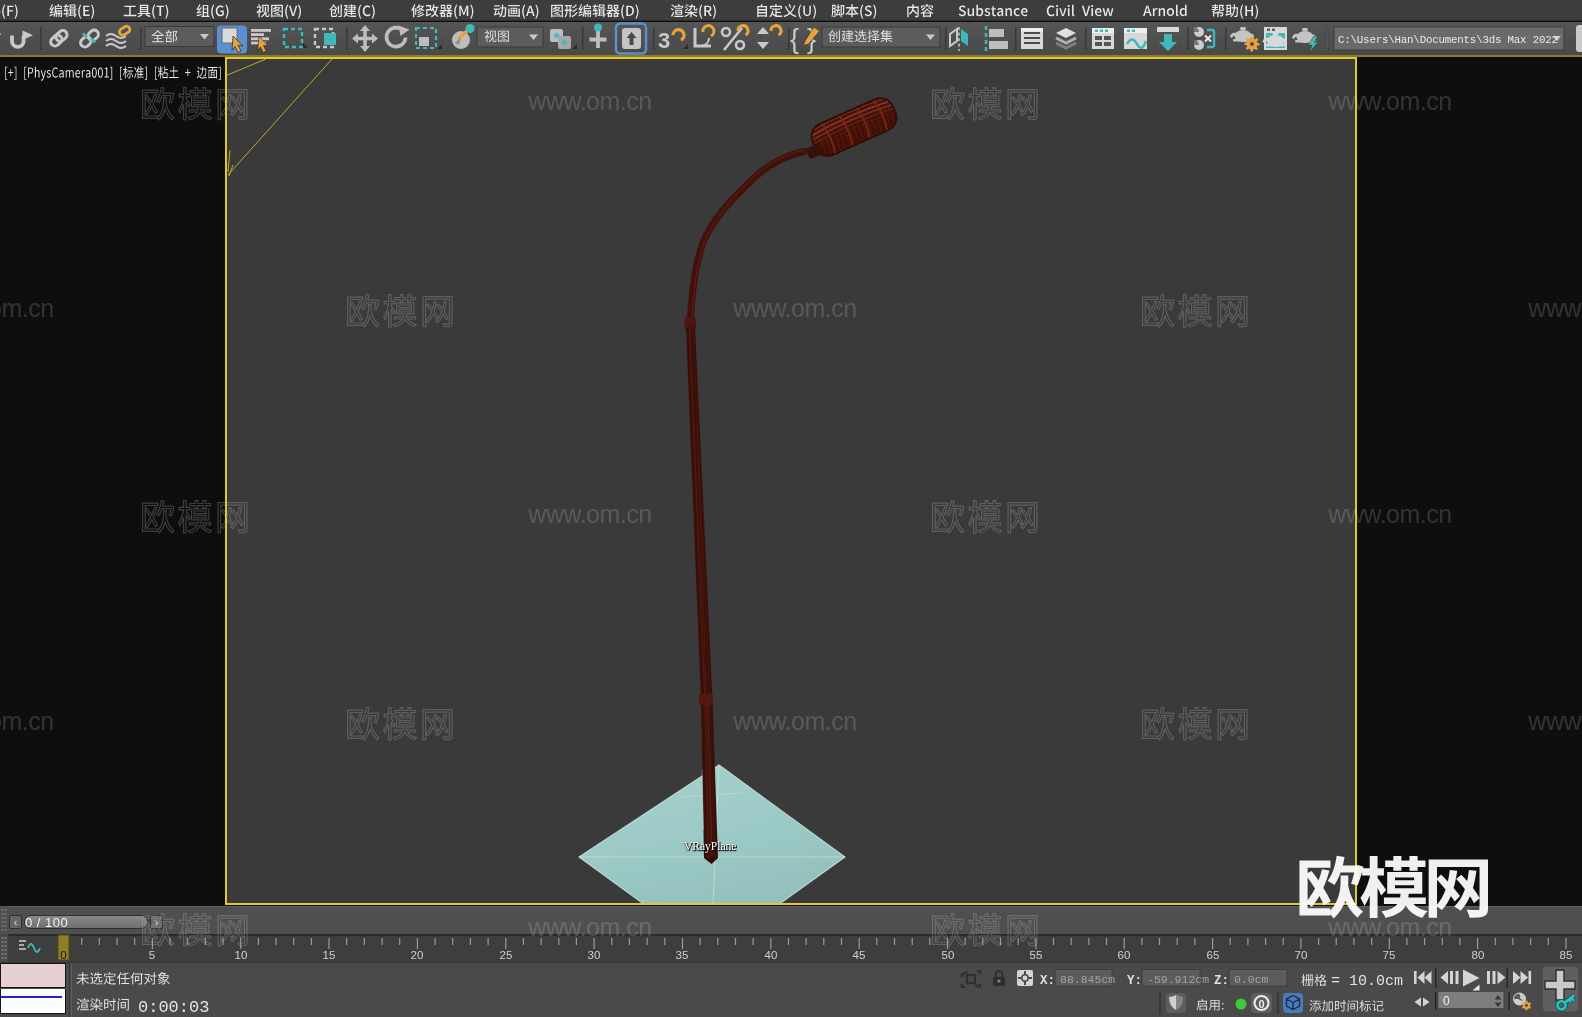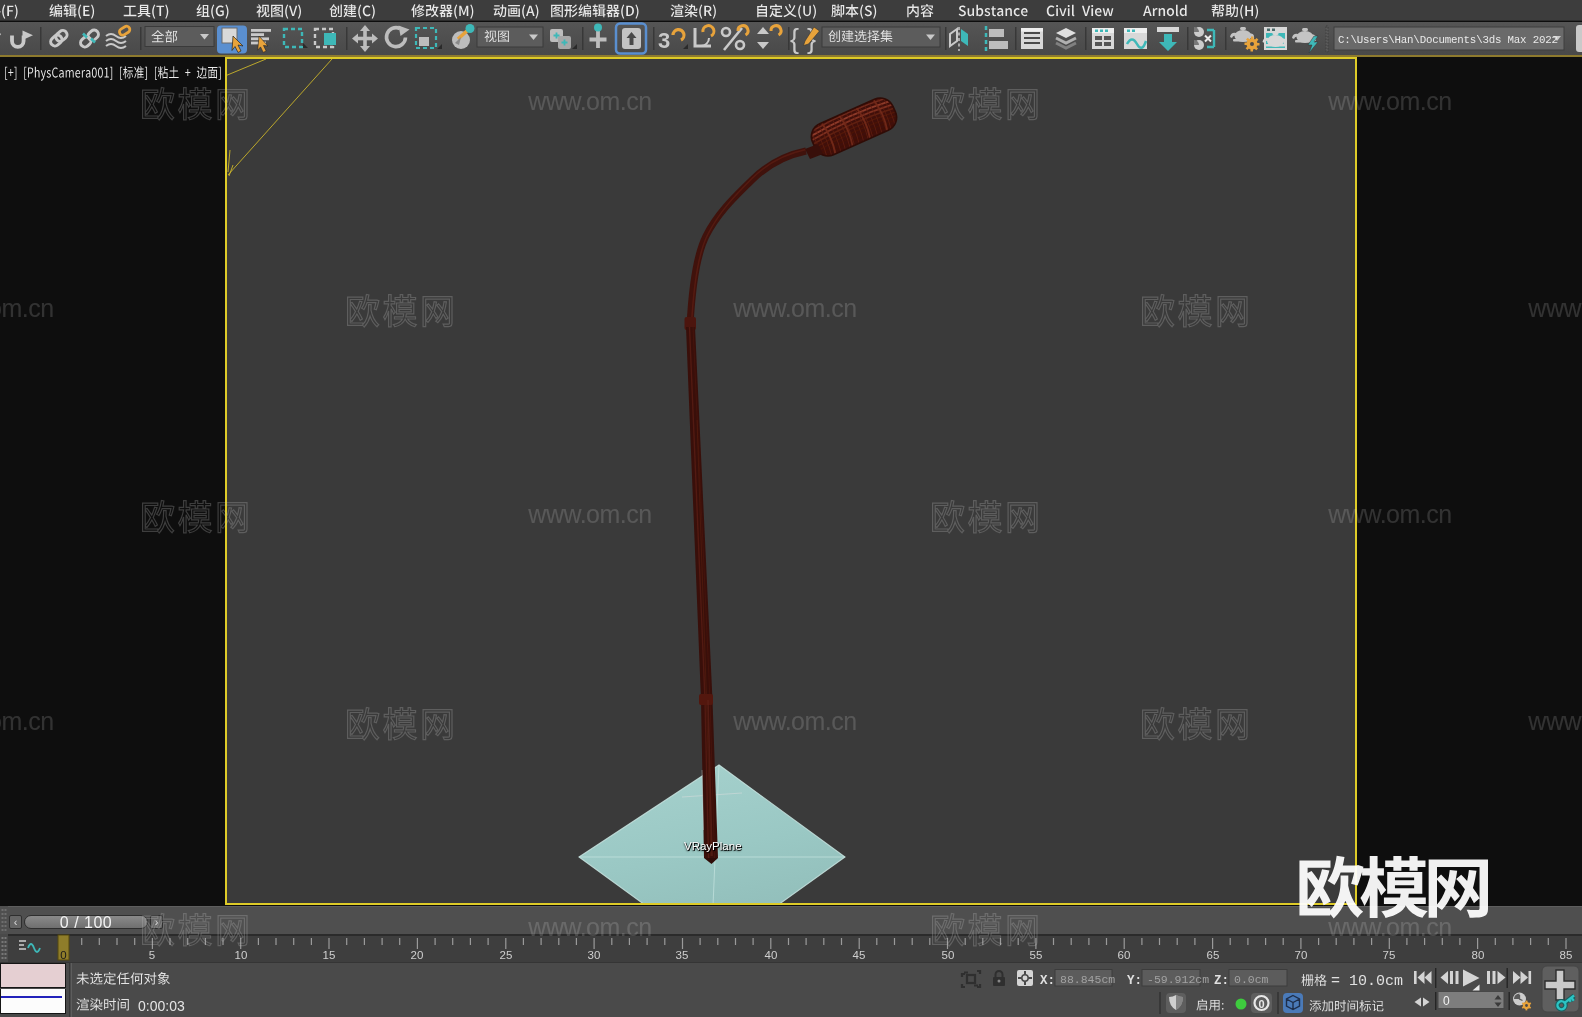--- a/index.html
+++ b/index.html
@@ -345,41 +345,41 @@
           <path d="M864 110 q4 17 0 34" stroke="#742a1a" stroke-width="1.8" fill="none" opacity="0.9"></path>
           <path d="M883 110 q4 17 0 34" stroke="#742a1a" stroke-width="1.8" fill="none" opacity="0.9"></path>
         </g>
         <rect x="810" y="110" width="88" height="34" rx="14" fill="none" stroke="#300c06" stroke-width="1.6"></rect>
       </g>
       <polygon points="805,149 818,144 823,154 810,159" fill="#380f0a"></polygon>
 </svg>
 <svg style="position:absolute;left:4px;top:64.0px;overflow:visible" width="218.00" height="16.47" viewBox="0 -13.50 274.64 16.47" preserveAspectRatio="none">
       <path d="M1.4 2.3H4.1V1.6H2.3V-10.0H4.1V-10.7H1.4Z M8.0 -1.6H9.0V-4.5H11.8V-5.4H9.0V-8.4H8.0V-5.4H5.3V-4.5H8.0Z M12.9 2.3H15.6V-10.7H12.9V-10.0H14.7V1.6H12.9Z M25.6 2.3H28.3V1.6H26.5V-10.0H28.3V-10.7H25.6Z M30.3 0.0H31.5V-3.9H33.2C35.3 -3.9 36.8 -4.9 36.8 -7.0C36.8 -9.2 35.3 -9.9 33.1 -9.9H30.3ZM31.5 -5.0V-8.9H33.0C34.7 -8.9 35.6 -8.4 35.6 -7.0C35.6 -5.6 34.8 -5.0 33.0 -5.0Z M38.9 0.0H40.2V-5.3C40.9 -6.1 41.4 -6.4 42.2 -6.4C43.1 -6.4 43.5 -5.9 43.5 -4.5V0.0H44.8V-4.6C44.8 -6.5 44.1 -7.5 42.5 -7.5C41.5 -7.5 40.8 -7.0 40.1 -6.3L40.2 -7.8V-10.7H38.9Z M47.4 3.2C48.9 3.2 49.7 2.1 50.2 0.6L52.9 -7.3H51.7L50.4 -3.3C50.2 -2.6 50.0 -1.9 49.8 -1.2H49.7C49.5 -1.9 49.2 -2.6 49.0 -3.3L47.5 -7.3H46.2L49.2 0.0L49.0 0.6C48.7 1.5 48.2 2.1 47.4 2.1C47.2 2.1 47.0 2.1 46.8 2.0L46.6 3.0C46.8 3.1 47.1 3.2 47.4 3.2Z M56.5 0.2C58.2 0.2 59.1 -0.8 59.1 -2.0C59.1 -3.4 58.0 -3.8 56.9 -4.2C56.1 -4.5 55.3 -4.8 55.3 -5.5C55.3 -6.1 55.7 -6.6 56.7 -6.6C57.3 -6.6 57.8 -6.3 58.3 -5.9L58.9 -6.7C58.4 -7.1 57.6 -7.5 56.7 -7.5C55.1 -7.5 54.1 -6.6 54.1 -5.4C54.1 -4.2 55.2 -3.7 56.3 -3.3C57.1 -3.0 57.9 -2.7 57.9 -1.9C57.9 -1.3 57.5 -0.8 56.5 -0.8C55.6 -0.8 55.0 -1.1 54.3 -1.7L53.7 -0.8C54.4 -0.3 55.4 0.2 56.5 0.2Z M64.9 0.2C66.2 0.2 67.2 -0.3 68.0 -1.2L67.3 -2.0C66.6 -1.3 65.9 -0.9 65.0 -0.9C63.1 -0.9 61.9 -2.5 61.9 -5.0C61.9 -7.5 63.1 -9.0 65.0 -9.0C65.9 -9.0 66.5 -8.6 67.0 -8.0L67.7 -8.9C67.1 -9.5 66.2 -10.1 65.0 -10.1C62.5 -10.1 60.6 -8.1 60.6 -4.9C60.6 -1.7 62.4 0.2 64.9 0.2Z M71.6 0.2C72.5 0.2 73.3 -0.3 74.0 -0.9H74.0L74.1 0.0H75.2V-4.5C75.2 -6.3 74.4 -7.5 72.6 -7.5C71.4 -7.5 70.4 -7.0 69.7 -6.6L70.2 -5.7C70.8 -6.1 71.6 -6.5 72.4 -6.5C73.6 -6.5 73.9 -5.6 73.9 -4.6C70.8 -4.3 69.4 -3.5 69.4 -1.9C69.4 -0.6 70.3 0.2 71.6 0.2ZM71.9 -0.8C71.2 -0.8 70.6 -1.1 70.6 -2.0C70.6 -2.9 71.5 -3.5 73.9 -3.8V-1.8C73.2 -1.1 72.6 -0.8 71.9 -0.8Z M77.7 0.0H78.9V-5.3C79.6 -6.1 80.2 -6.4 80.8 -6.4C81.7 -6.4 82.1 -5.9 82.1 -4.5V0.0H83.3V-5.3C84.0 -6.1 84.6 -6.4 85.2 -6.4C86.1 -6.4 86.6 -5.9 86.6 -4.5V0.0H87.8V-4.6C87.8 -6.5 87.1 -7.5 85.6 -7.5C84.7 -7.5 83.9 -6.9 83.1 -6.1C82.8 -7.0 82.3 -7.5 81.1 -7.5C80.2 -7.5 79.5 -7.0 78.8 -6.3H78.8L78.7 -7.3H77.7Z M93.3 0.2C94.3 0.2 95.1 -0.1 95.8 -0.6L95.3 -1.4C94.8 -1.0 94.2 -0.8 93.5 -0.8C92.1 -0.8 91.1 -1.8 91.1 -3.4H96.0C96.0 -3.6 96.0 -3.8 96.0 -4.1C96.0 -6.2 95.0 -7.5 93.1 -7.5C91.4 -7.5 89.8 -6.0 89.8 -3.7C89.8 -1.2 91.4 0.2 93.3 0.2ZM91.0 -4.3C91.2 -5.7 92.1 -6.5 93.1 -6.5C94.3 -6.5 95.0 -5.7 95.0 -4.3Z M98.1 0.0H99.3V-4.7C99.8 -6.0 100.5 -6.4 101.1 -6.4C101.4 -6.4 101.6 -6.4 101.9 -6.3L102.1 -7.4C101.9 -7.5 101.6 -7.5 101.3 -7.5C100.5 -7.5 99.7 -6.9 99.2 -6.0H99.2L99.1 -7.3H98.1Z M105.2 0.2C106.1 0.2 106.9 -0.3 107.6 -0.9H107.7L107.8 0.0H108.8V-4.5C108.8 -6.3 108.0 -7.5 106.2 -7.5C105.0 -7.5 104.0 -7.0 103.4 -6.6L103.8 -5.7C104.4 -6.1 105.2 -6.5 106.0 -6.5C107.2 -6.5 107.5 -5.6 107.5 -4.6C104.4 -4.3 103.1 -3.5 103.1 -1.9C103.1 -0.6 104.0 0.2 105.2 0.2ZM105.5 -0.8C104.8 -0.8 104.2 -1.1 104.2 -2.0C104.2 -2.9 105.1 -3.5 107.5 -3.8V-1.8C106.8 -1.1 106.2 -0.8 105.5 -0.8Z M113.8 0.2C115.7 0.2 116.9 -1.5 116.9 -5.0C116.9 -8.4 115.7 -10.1 113.8 -10.1C111.9 -10.1 110.7 -8.4 110.7 -5.0C110.7 -1.5 111.9 0.2 113.8 0.2ZM113.8 -0.8C112.7 -0.8 111.9 -2.1 111.9 -5.0C111.9 -7.9 112.7 -9.1 113.8 -9.1C114.9 -9.1 115.7 -7.9 115.7 -5.0C115.7 -2.1 114.9 -0.8 113.8 -0.8Z M121.5 0.2C123.4 0.2 124.6 -1.5 124.6 -5.0C124.6 -8.4 123.4 -10.1 121.5 -10.1C119.6 -10.1 118.4 -8.4 118.4 -5.0C118.4 -1.5 119.6 0.2 121.5 0.2ZM121.5 -0.8C120.4 -0.8 119.6 -2.1 119.6 -5.0C119.6 -7.9 120.4 -9.1 121.5 -9.1C122.6 -9.1 123.4 -7.9 123.4 -5.0C123.4 -2.1 122.6 -0.8 121.5 -0.8Z M126.6 0.0H132.1V-1.0H130.1V-9.9H129.1C128.6 -9.6 128.0 -9.4 127.1 -9.2V-8.4H128.8V-1.0H126.6Z M133.6 2.3H136.3V-10.7H133.6V-10.0H135.3V1.6H133.6Z M146.3 2.3H148.9V1.6H147.2V-10.0H148.9V-10.7H146.3Z M155.9 -10.3V-9.4H161.8V-10.3ZM160.1 -4.4C160.8 -3.0 161.4 -1.3 161.6 -0.2L162.5 -0.6C162.3 -1.6 161.7 -3.3 161.0 -4.7ZM156.2 -4.6C155.9 -3.2 155.3 -1.7 154.5 -0.8C154.8 -0.7 155.2 -0.4 155.3 -0.2C156.1 -1.3 156.8 -2.8 157.2 -4.4ZM155.3 -7.1V-6.1H158.2V-0.2C158.2 -0.1 158.1 -0.0 157.9 0.0C157.8 0.0 157.1 0.0 156.4 -0.0C156.6 0.3 156.7 0.7 156.8 1.0C157.7 1.0 158.3 1.0 158.7 0.8C159.1 0.7 159.2 0.4 159.2 -0.2V-6.1H162.5V-7.1ZM152.3 -11.3V-8.5H150.3V-7.5H152.1C151.7 -5.9 150.8 -3.9 149.9 -2.9C150.1 -2.6 150.4 -2.2 150.5 -2.0C151.2 -2.8 151.8 -4.2 152.3 -5.7V1.1H153.3V-6.0C153.8 -5.3 154.3 -4.5 154.6 -4.1L155.2 -4.9C154.9 -5.2 153.7 -6.7 153.3 -7.2V-7.5H155.1V-8.5H153.3V-11.3Z M164.0 -10.3C164.6 -9.4 165.4 -8.1 165.8 -7.3L166.7 -7.8C166.4 -8.6 165.5 -9.8 164.8 -10.7ZM164.0 -0.0 165.0 0.4C165.6 -0.8 166.4 -2.6 166.9 -4.1L166.0 -4.6C165.4 -3.0 164.6 -1.1 164.0 -0.0ZM169.2 -5.3H172.0V-3.5H169.2ZM169.2 -6.2V-8.0H172.0V-6.2ZM171.5 -10.9C171.9 -10.3 172.3 -9.5 172.5 -8.9H169.4C169.7 -9.6 170.0 -10.3 170.3 -11.0L169.3 -11.2C168.6 -9.1 167.5 -7.1 166.2 -5.8C166.4 -5.7 166.8 -5.3 166.9 -5.1C167.4 -5.6 167.8 -6.2 168.2 -6.8V1.1H169.2V0.1H176.2V-0.8H173.0V-2.6H175.6V-3.5H173.0V-5.3H175.6V-6.2H173.0V-8.0H175.9V-8.9H172.6L173.4 -9.4C173.2 -9.9 172.8 -10.7 172.4 -11.2ZM169.2 -2.6H172.0V-0.8H169.2Z M177.5 2.3H180.2V-10.7H177.5V-10.0H179.2V1.6H177.5Z M190.2 2.3H192.8V1.6H191.1V-10.0H192.8V-10.7H190.2Z M194.2 -10.2C194.6 -9.3 194.9 -8.1 195.0 -7.3L195.8 -7.5C195.7 -8.3 195.4 -9.5 195.0 -10.4ZM198.8 -10.5C198.6 -9.6 198.2 -8.3 197.9 -7.5L198.6 -7.3C199.0 -8.0 199.4 -9.3 199.8 -10.3ZM199.7 -4.9V1.1H200.7V0.4H205.0V1.0H206.0V-4.9H203.0V-7.6H206.4V-8.6H203.0V-11.3H202.0V-4.9ZM200.7 -0.5V-3.9H205.0V-0.5ZM194.1 -6.7V-5.7H196.3C195.8 -4.2 194.8 -2.5 193.8 -1.6C194.0 -1.3 194.3 -0.9 194.4 -0.6C195.1 -1.5 195.9 -2.8 196.5 -4.2V1.1H197.5V-4.0C198.0 -3.4 198.7 -2.5 199.0 -2.0L199.6 -2.8C199.3 -3.2 197.9 -4.6 197.5 -5.0V-5.7H199.7V-6.7H197.5V-11.3H196.5V-6.7Z M213.4 -11.3V-7.0H208.8V-6.0H213.4V-0.5H207.9V0.5H220.0V-0.5H214.4V-6.0H219.1V-7.0H214.4V-11.3Z M231.1 -1.6H232.1V-4.5H234.8V-5.4H232.1V-8.4H231.1V-5.4H228.3V-4.5H231.1Z M243.6 -10.6C244.3 -9.9 245.2 -8.9 245.7 -8.3L246.5 -8.9C246.0 -9.5 245.1 -10.5 244.4 -11.1ZM249.9 -11.1C249.9 -10.4 249.9 -9.6 249.9 -8.9H247.1V-8.0H249.8C249.6 -5.4 248.9 -3.2 246.7 -1.9C247.0 -1.7 247.3 -1.4 247.4 -1.1C249.8 -2.7 250.6 -5.1 250.9 -8.0H253.9C253.7 -4.2 253.5 -2.7 253.2 -2.3C253.0 -2.2 252.9 -2.1 252.6 -2.1C252.3 -2.1 251.5 -2.1 250.8 -2.2C250.9 -1.9 251.1 -1.5 251.1 -1.2C251.8 -1.1 252.6 -1.1 253.0 -1.2C253.5 -1.2 253.8 -1.3 254.1 -1.7C254.5 -2.2 254.7 -3.8 254.9 -8.4C254.9 -8.6 254.9 -8.9 254.9 -8.9H250.9C251.0 -9.6 251.0 -10.4 251.0 -11.1ZM245.8 -6.8H243.0V-5.8H244.8V-1.6C244.2 -1.3 243.5 -0.7 242.8 0.1L243.6 1.1C244.2 0.2 244.9 -0.7 245.3 -0.7C245.6 -0.7 246.0 -0.2 246.6 0.2C247.6 0.8 248.7 0.9 250.5 0.9C251.8 0.9 254.3 0.9 255.3 0.8C255.3 0.5 255.5 -0.1 255.6 -0.4C254.3 -0.2 252.2 -0.1 250.5 -0.1C248.9 -0.1 247.8 -0.2 246.9 -0.8C246.4 -1.1 246.1 -1.3 245.8 -1.5Z M261.4 -4.5H264.3V-3.0H261.4ZM261.4 -5.3V-6.8H264.3V-5.3ZM261.4 -2.2H264.3V-0.6H261.4ZM257.0 -10.4V-9.5H262.2C262.1 -8.9 261.9 -8.3 261.8 -7.8H257.6V1.1H258.6V0.4H267.2V1.1H268.3V-7.8H262.8L263.4 -9.5H268.9V-10.4ZM258.6 -0.6V-6.8H260.5V-0.6ZM267.2 -0.6H265.2V-6.8H267.2Z M270.3 2.3H273.0V-10.7H270.3V-10.0H272.1V1.6H270.3Z" fill="#ececec"></path>
     </svg>
-<div class="abs" style="left:684px;top:840px;color:#fff;font-size:11.5px;text-shadow:1px 1px 0 #000,0 1px 2px #000;">VRayPlane</div>
+<div class="abs" style="left:684px;top:840px;color:#fff;font-size:11.5px;text-shadow:1px 1px 0 #000,0 1px 2px #000;font-family:Liberation Serif, serif;">VRayPlane</div>
 <div class="abs" style="left:0;top:906px;width:1582px;height:28px;background:#4f4f4f;border-top:1px solid #5e5e5e"></div>
 <svg class="abs" style="left:0;top:906px" width="10" height="28">
       <rect x="0" y="0" width="8" height="28" fill="#4f4f4f"></rect>
       <g fill="#6e6e6e">
         <rect x="1.5" y="3" width="2" height="2"></rect>
         <rect x="4.5" y="3" width="2" height="2"></rect>
         <rect x="1.5" y="7" width="2" height="2"></rect>
         <rect x="4.5" y="7" width="2" height="2"></rect>
         <rect x="1.5" y="11" width="2" height="2"></rect>
         <rect x="4.5" y="11" width="2" height="2"></rect>
         <rect x="1.5" y="15" width="2" height="2"></rect>
         <rect x="4.5" y="15" width="2" height="2"></rect>
         <rect x="1.5" y="19" width="2" height="2"></rect>
         <rect x="4.5" y="19" width="2" height="2"></rect>
         <rect x="1.5" y="23" width="2" height="2"></rect>
         <rect x="4.5" y="23" width="2" height="2"></rect>
       </g>
     </svg>
 <div class="abs" style="left:9px;top:915px;width:13px;height:14px;background:#666;border:1px solid #2e2e2e;border-radius:2px;color:#ddd;font-size:11px;text-align:center;line-height:12px">‹</div>
-<div class="abs" style="left:24px;top:915px;width:124px;height:14px;background:linear-gradient(#8a8a8a,#6f6f6f);border:1px solid #2e2e2e;border-radius:7px;color:#f2f2f2;font-size:16px;letter-spacing:0.5px;text-align:center;line-height:13px">0 / 100</div>
+<div class="abs" style="left:24px;top:915px;width:124px;height:14px;background:linear-gradient(#8a8a8a,#6f6f6f);border:1px solid #2e2e2e;border-radius:7px;color:#f2f2f2;font-size:13px;letter-spacing:0.5px;line-height:13px">0 / 100</div>
 <div class="abs" style="left:150px;top:915px;width:13px;height:14px;background:#666;border:1px solid #2e2e2e;border-radius:2px;color:#ddd;font-size:11px;text-align:center;line-height:12px">›</div>
 <div class="abs" style="left:0;top:934px;width:1582px;height:28px;background:#3e3e3e;border-top:2px solid #2b2b2b"></div>
 <svg class="abs" style="left:0;top:934px" width="1582" height="28" viewBox="0 0 1582 28">
       <rect x="63.4" y="4" width="1.2" height="11" fill="#9a9a9a"></rect>
       <rect x="81.1" y="4" width="1.2" height="7" fill="#9a9a9a"></rect>
       <rect x="98.7" y="4" width="1.2" height="7" fill="#9a9a9a"></rect>
       <rect x="116.4" y="4" width="1.2" height="7" fill="#9a9a9a"></rect>
       <rect x="134.1" y="4" width="1.2" height="7" fill="#9a9a9a"></rect>
       <rect x="151.8" y="4" width="1.2" height="11" fill="#9a9a9a"></rect>
       <text x="152" y="24.5" font-size="11.5" fill="#cfcfcf" text-anchor="middle" font-family="Liberation Sans">5</text>
@@ -506,21 +506,21 @@
 <div class="abs" style="left:0;top:963px;width:66px;height:25px;background:#e5cfd2;border:1px solid #151515"></div>
 <div class="abs" style="left:0;top:989px;width:66px;height:25px;background:#fcfcfc;border:1px solid #151515;border-top:none"></div>
 <div class="abs" style="left:1px;top:996px;width:61px;height:1.5px;background:#2222bb"></div>
 <div class="abs" style="left:69px;top:963px;width:3px;height:54px;background:linear-gradient(90deg,#2e2e2e,#666)"></div>
 <svg style="position:absolute;left:76px;top:969.5px;overflow:visible" width="94.50" height="16.47" viewBox="0 -13.50 94.50 16.47" preserveAspectRatio="none">
       <path d="M6.2 -11.3V-9.1H1.8V-8.1H6.2V-5.8H0.8V-4.8H5.6C4.4 -3.1 2.3 -1.4 0.5 -0.5C0.7 -0.3 1.0 0.1 1.2 0.3C3.0 -0.6 4.9 -2.2 6.2 -4.0V1.1H7.3V-4.0C8.6 -2.2 10.5 -0.6 12.3 0.3C12.5 0.1 12.8 -0.3 13.0 -0.5C11.2 -1.4 9.1 -3.1 7.8 -4.8H12.7V-5.8H7.3V-8.1H11.8V-9.1H7.3V-11.3Z M14.3 -10.3C15.1 -9.7 16.0 -8.7 16.4 -8.1L17.3 -8.7C16.8 -9.3 15.9 -10.3 15.1 -10.9ZM19.5 -10.9C19.2 -9.7 18.6 -8.5 17.9 -7.7C18.1 -7.6 18.6 -7.4 18.8 -7.2C19.1 -7.6 19.4 -8.1 19.6 -8.6H21.6V-6.6H17.8V-5.7H20.3C20.0 -3.9 19.5 -2.7 17.5 -1.9C17.7 -1.8 18.0 -1.4 18.1 -1.1C20.3 -2.0 21.0 -3.6 21.3 -5.7H22.7V-2.6C22.7 -1.6 22.9 -1.3 23.9 -1.3C24.1 -1.3 25.0 -1.3 25.2 -1.3C26.1 -1.3 26.4 -1.7 26.4 -3.4C26.2 -3.5 25.7 -3.6 25.6 -3.8C25.5 -2.4 25.5 -2.2 25.1 -2.2C24.9 -2.2 24.2 -2.2 24.1 -2.2C23.7 -2.2 23.7 -2.2 23.7 -2.6V-5.7H26.3V-6.6H22.7V-8.6H25.8V-9.5H22.7V-11.3H21.6V-9.5H20.0C20.2 -9.9 20.4 -10.3 20.5 -10.7ZM16.9 -6.2H14.3V-5.2H15.9V-1.1C15.3 -0.9 14.7 -0.4 14.1 0.2L14.8 1.1C15.6 0.2 16.3 -0.5 16.8 -0.5C17.1 -0.5 17.5 -0.1 18.0 0.3C18.9 0.8 20.0 0.9 21.6 0.9C22.9 0.9 25.2 0.9 26.3 0.8C26.3 0.5 26.4 -0.0 26.5 -0.3C25.2 -0.1 23.2 -0.0 21.6 -0.0C20.2 -0.0 19.0 -0.1 18.2 -0.6C17.6 -1.0 17.3 -1.3 16.9 -1.4Z M30.0 -5.1C29.7 -2.7 29.0 -0.7 27.5 0.4C27.7 0.6 28.1 0.9 28.3 1.1C29.2 0.3 29.9 -0.7 30.3 -1.9C31.6 0.4 33.6 0.9 36.4 0.9H39.6C39.6 0.6 39.8 0.1 40.0 -0.2C39.3 -0.1 37.0 -0.1 36.5 -0.1C35.7 -0.1 34.9 -0.2 34.3 -0.3V-3.0H38.3V-4.0H34.3V-6.2H37.7V-7.2H29.8V-6.2H33.2V-0.6C32.1 -1.0 31.3 -1.8 30.7 -3.2C30.9 -3.8 31.0 -4.4 31.1 -5.0ZM32.8 -11.2C33.0 -10.7 33.2 -10.2 33.4 -9.8H28.1V-6.9H29.1V-8.9H38.4V-6.9H39.4V-9.8H34.5C34.4 -10.3 34.0 -10.9 33.8 -11.4Z M45.1 -0.4V0.6H53.2V-0.4H49.6V-4.6H53.5V-5.6H49.6V-9.3C50.9 -9.6 52.0 -9.8 52.9 -10.2L52.2 -11.0C50.5 -10.4 47.6 -9.9 45.0 -9.5C45.2 -9.3 45.3 -8.9 45.3 -8.7C46.4 -8.8 47.5 -9.0 48.6 -9.1V-5.6H44.6V-4.6H48.6V-0.4ZM44.5 -11.3C43.6 -9.2 42.3 -7.1 40.8 -5.8C41.0 -5.6 41.3 -5.0 41.4 -4.8C42.0 -5.3 42.5 -6.0 43.0 -6.6V1.1H44.0V-8.1C44.6 -9.1 45.1 -10.0 45.5 -11.0Z M58.6 -10.0V-9.1H65.0V-0.3C65.0 -0.1 64.9 0.0 64.6 0.0C64.3 0.1 63.3 0.1 62.2 0.0C62.4 0.3 62.6 0.8 62.6 1.1C63.9 1.1 64.8 1.0 65.3 0.9C65.8 0.7 66.0 0.4 66.0 -0.3V-9.1H67.0V-10.0ZM59.9 -6.3H62.3V-3.4H59.9ZM59.0 -7.2V-1.5H59.9V-2.5H63.2V-7.2ZM57.6 -11.3C56.9 -9.3 55.7 -7.3 54.5 -6.0C54.7 -5.8 55.0 -5.2 55.1 -5.0C55.5 -5.5 55.9 -6.0 56.3 -6.6V1.1H57.3V-8.3C57.8 -9.2 58.2 -10.1 58.5 -11.0Z M74.3 -5.3C74.9 -4.4 75.5 -3.1 75.7 -2.3L76.6 -2.7C76.4 -3.5 75.8 -4.8 75.1 -5.7ZM68.7 -6.1C69.6 -5.4 70.4 -4.5 71.2 -3.6C70.4 -1.9 69.3 -0.6 68.1 0.2C68.4 0.4 68.7 0.8 68.8 1.1C70.1 0.2 71.1 -1.1 71.9 -2.7C72.5 -2.0 73.0 -1.3 73.4 -0.7L74.2 -1.4C73.8 -2.1 73.2 -2.9 72.4 -3.8C73.0 -5.3 73.5 -7.2 73.7 -9.4L73.0 -9.6L72.9 -9.5H68.4V-8.6H72.6C72.4 -7.1 72.1 -5.8 71.6 -4.6C70.9 -5.4 70.2 -6.1 69.4 -6.8ZM77.8 -11.3V-8.1H74.0V-7.1H77.8V-0.3C77.8 -0.1 77.7 0.0 77.5 0.0C77.3 0.0 76.5 0.0 75.7 0.0C75.8 0.3 76.0 0.8 76.0 1.1C77.2 1.1 77.8 1.0 78.2 0.9C78.7 0.7 78.8 0.4 78.8 -0.3V-7.1H80.4V-8.1H78.8V-11.3Z M85.6 -11.4C84.9 -10.3 83.5 -9.0 81.7 -8.0C81.9 -7.8 82.2 -7.5 82.4 -7.3C82.6 -7.4 82.9 -7.6 83.2 -7.8V-5.5H85.4C84.4 -4.9 83.2 -4.5 81.9 -4.2C82.0 -4.0 82.3 -3.6 82.4 -3.4C83.7 -3.8 85.0 -4.3 86.0 -5.0C86.4 -4.8 86.7 -4.5 87.0 -4.3C85.8 -3.5 83.9 -2.7 82.3 -2.4C82.5 -2.2 82.8 -1.9 82.9 -1.7C84.4 -2.1 86.3 -2.9 87.5 -3.8C87.7 -3.5 87.9 -3.3 88.0 -3.1C86.6 -1.9 84.2 -0.9 82.1 -0.4C82.3 -0.2 82.6 0.1 82.7 0.4C84.6 -0.2 86.9 -1.2 88.4 -2.3C88.7 -1.4 88.6 -0.5 88.0 -0.2C87.8 0.0 87.4 0.0 87.1 0.0C86.8 0.0 86.3 0.0 85.8 -0.0C85.9 0.2 86.0 0.6 86.1 0.9C86.5 0.9 86.9 0.9 87.3 0.9C87.8 0.9 88.2 0.9 88.7 0.5C89.6 -0.0 89.8 -1.4 89.2 -2.8L89.9 -3.2C90.5 -1.9 91.6 -0.4 93.2 0.4C93.3 0.1 93.6 -0.3 93.9 -0.5C92.3 -1.1 91.3 -2.4 90.7 -3.6C91.4 -4.0 92.1 -4.4 92.6 -4.7L91.8 -5.3C91.0 -4.8 89.8 -4.0 88.8 -3.5C88.3 -4.2 87.7 -4.9 86.7 -5.5L86.8 -5.5H92.5V-8.6H88.9C89.2 -9.0 89.6 -9.6 89.9 -10.0L89.2 -10.5L89.1 -10.4H86.1C86.3 -10.7 86.5 -10.9 86.7 -11.2ZM85.4 -9.6H88.5C88.2 -9.3 87.9 -8.9 87.6 -8.6H84.3C84.7 -8.9 85.0 -9.3 85.4 -9.6ZM84.1 -7.8H87.7C87.4 -7.2 87.0 -6.8 86.5 -6.3H84.1ZM88.6 -7.8H91.5V-6.3H87.6C88.0 -6.8 88.4 -7.3 88.6 -7.8Z" fill="#e4e4e4"></path>
     </svg>
 <svg style="position:absolute;left:76px;top:995.5px;overflow:visible" width="54.00" height="16.47" viewBox="0 -13.50 54.00 16.47" preserveAspectRatio="none">
       <path d="M5.5 -7.9V-7.0H11.3V-7.9ZM4.0 -0.2V0.8H13.0V-0.2ZM6.2 -3.3H10.6V-2.0H6.2ZM6.2 -5.3H10.6V-4.0H6.2ZM5.3 -6.1V-1.2H11.6V-6.1ZM1.2 -10.4C2.0 -10.0 3.0 -9.3 3.4 -8.9L4.1 -9.7C3.6 -10.1 2.6 -10.7 1.8 -11.1ZM0.5 -6.8C1.3 -6.4 2.4 -5.8 2.9 -5.3L3.5 -6.1C3.0 -6.6 1.9 -7.2 1.1 -7.6ZM1.0 0.2 1.9 0.9C2.6 -0.4 3.4 -2.1 4.1 -3.5L3.3 -4.1C2.6 -2.6 1.6 -0.8 1.0 0.2ZM7.6 -11.2C7.8 -10.8 8.0 -10.3 8.1 -9.8H4.3V-7.5H5.2V-9.0H11.7V-7.5H12.7V-9.8H9.2C9.1 -10.3 8.9 -10.9 8.7 -11.4Z M14.1 -8.6C14.9 -8.4 15.9 -8.0 16.4 -7.6L16.8 -8.4C16.3 -8.7 15.3 -9.1 14.5 -9.3ZM15.0 -10.6C15.8 -10.3 16.8 -9.9 17.3 -9.5L17.8 -10.3C17.2 -10.6 16.2 -11.0 15.4 -11.2ZM14.4 -5.2 15.2 -4.5C15.9 -5.2 16.8 -6.2 17.5 -7.0L16.9 -7.6C16.1 -6.7 15.1 -5.8 14.4 -5.2ZM19.7 -5.4V-3.9H14.3V-3.0H18.8C17.6 -1.7 15.7 -0.5 14.0 0.0C14.2 0.2 14.5 0.6 14.7 0.9C16.5 0.2 18.5 -1.2 19.7 -2.7V1.1H20.8V-2.7C22.0 -1.1 23.9 0.1 25.8 0.8C26.0 0.5 26.3 0.1 26.5 -0.1C24.7 -0.6 22.8 -1.7 21.6 -3.0H26.3V-3.9H20.8V-5.4ZM20.5 -11.3C20.4 -10.8 20.4 -10.3 20.4 -9.8H18.1V-8.9H20.2C19.8 -7.2 18.9 -6.1 17.1 -5.4C17.3 -5.3 17.7 -4.8 17.8 -4.7C19.8 -5.5 20.8 -6.8 21.2 -8.9H23.1V-6.5C23.1 -5.7 23.1 -5.5 23.4 -5.3C23.6 -5.1 23.9 -5.0 24.2 -5.0C24.4 -5.0 24.8 -5.0 25.0 -5.0C25.3 -5.0 25.6 -5.1 25.8 -5.2C26.0 -5.3 26.1 -5.4 26.2 -5.7C26.3 -5.9 26.4 -6.6 26.4 -7.2C26.1 -7.3 25.7 -7.5 25.5 -7.7C25.5 -7.0 25.5 -6.5 25.5 -6.3C25.4 -6.1 25.4 -6.0 25.3 -6.0C25.2 -5.9 25.1 -5.9 24.9 -5.9C24.8 -5.9 24.5 -5.9 24.4 -5.9C24.3 -5.9 24.2 -5.9 24.1 -6.0C24.1 -6.0 24.0 -6.2 24.0 -6.5V-9.8H21.4C21.4 -10.3 21.5 -10.8 21.5 -11.4Z M33.4 -6.1C34.1 -5.1 35.0 -3.6 35.5 -2.8L36.4 -3.3C35.9 -4.1 35.0 -5.5 34.2 -6.5ZM31.4 -5.4V-2.3H29.1V-5.4ZM31.4 -6.3H29.1V-9.3H31.4ZM28.1 -10.2V-0.3H29.1V-1.4H32.3V-10.2ZM37.3 -11.3V-8.6H32.9V-7.6H37.3V-0.4C37.3 -0.2 37.2 -0.1 36.9 -0.1C36.6 -0.1 35.6 -0.1 34.6 -0.1C34.7 0.2 34.9 0.7 35.0 0.9C36.3 0.9 37.2 0.9 37.7 0.8C38.2 0.6 38.3 0.3 38.3 -0.4V-7.6H40.0V-8.6H38.3V-11.3Z M41.7 -8.3V1.1H42.8V-8.3ZM41.9 -10.7C42.6 -10.1 43.3 -9.2 43.6 -8.7L44.4 -9.2C44.1 -9.8 43.3 -10.6 42.7 -11.2ZM45.6 -4.0H48.9V-2.2H45.6ZM45.6 -6.6H48.9V-4.8H45.6ZM44.7 -7.5V-1.3H49.8V-7.5ZM45.3 -10.6V-9.6H51.8V-0.1C51.8 0.0 51.7 0.1 51.6 0.1C51.4 0.1 50.8 0.1 50.3 0.1C50.4 0.3 50.5 0.8 50.6 1.0C51.4 1.0 52.0 1.0 52.4 0.9C52.7 0.7 52.8 0.4 52.8 -0.1V-10.6Z" fill="#e4e4e4"></path>
     </svg>
-<div class="abs" style="left:138px;top:998px;color:#e4e4e4;font-size:14px;font-family:Liberation Sans, sans-serif">0:00:03</div>
+<div class="abs" style="left:138px;top:998px;color:#e4e4e4;font-size:17px;font-family:Liberation Mono, monospace">0:00:03</div>
 <svg class="abs" style="left:950px;top:962px" width="632" height="55" viewBox="950 962 632 55">
       <g stroke="#2f2f2f" stroke-width="2.2" fill="none">
         <path d="M965 974 h-3 v3 M977 971 h3 v3 M980 984 v3 h-3 M962 984 v3 h3"></path>
         <rect x="967" y="975" width="8" height="8"></rect>
       </g>
       <g fill="#2f2f2f">
         <path d="M964 971.5 h4 v2 h-4z M974 984.5 h4 v2 h-4z"></path>
       </g>
       <rect x="993" y="977" width="12" height="9" rx="1" fill="#2f2f2f"></rect>
       <path d="M995.5 977 v-2.5 a3.5 3.5 0 0 1 7 0 v2.5" stroke="#2f2f2f" stroke-width="2" fill="none"></path>

